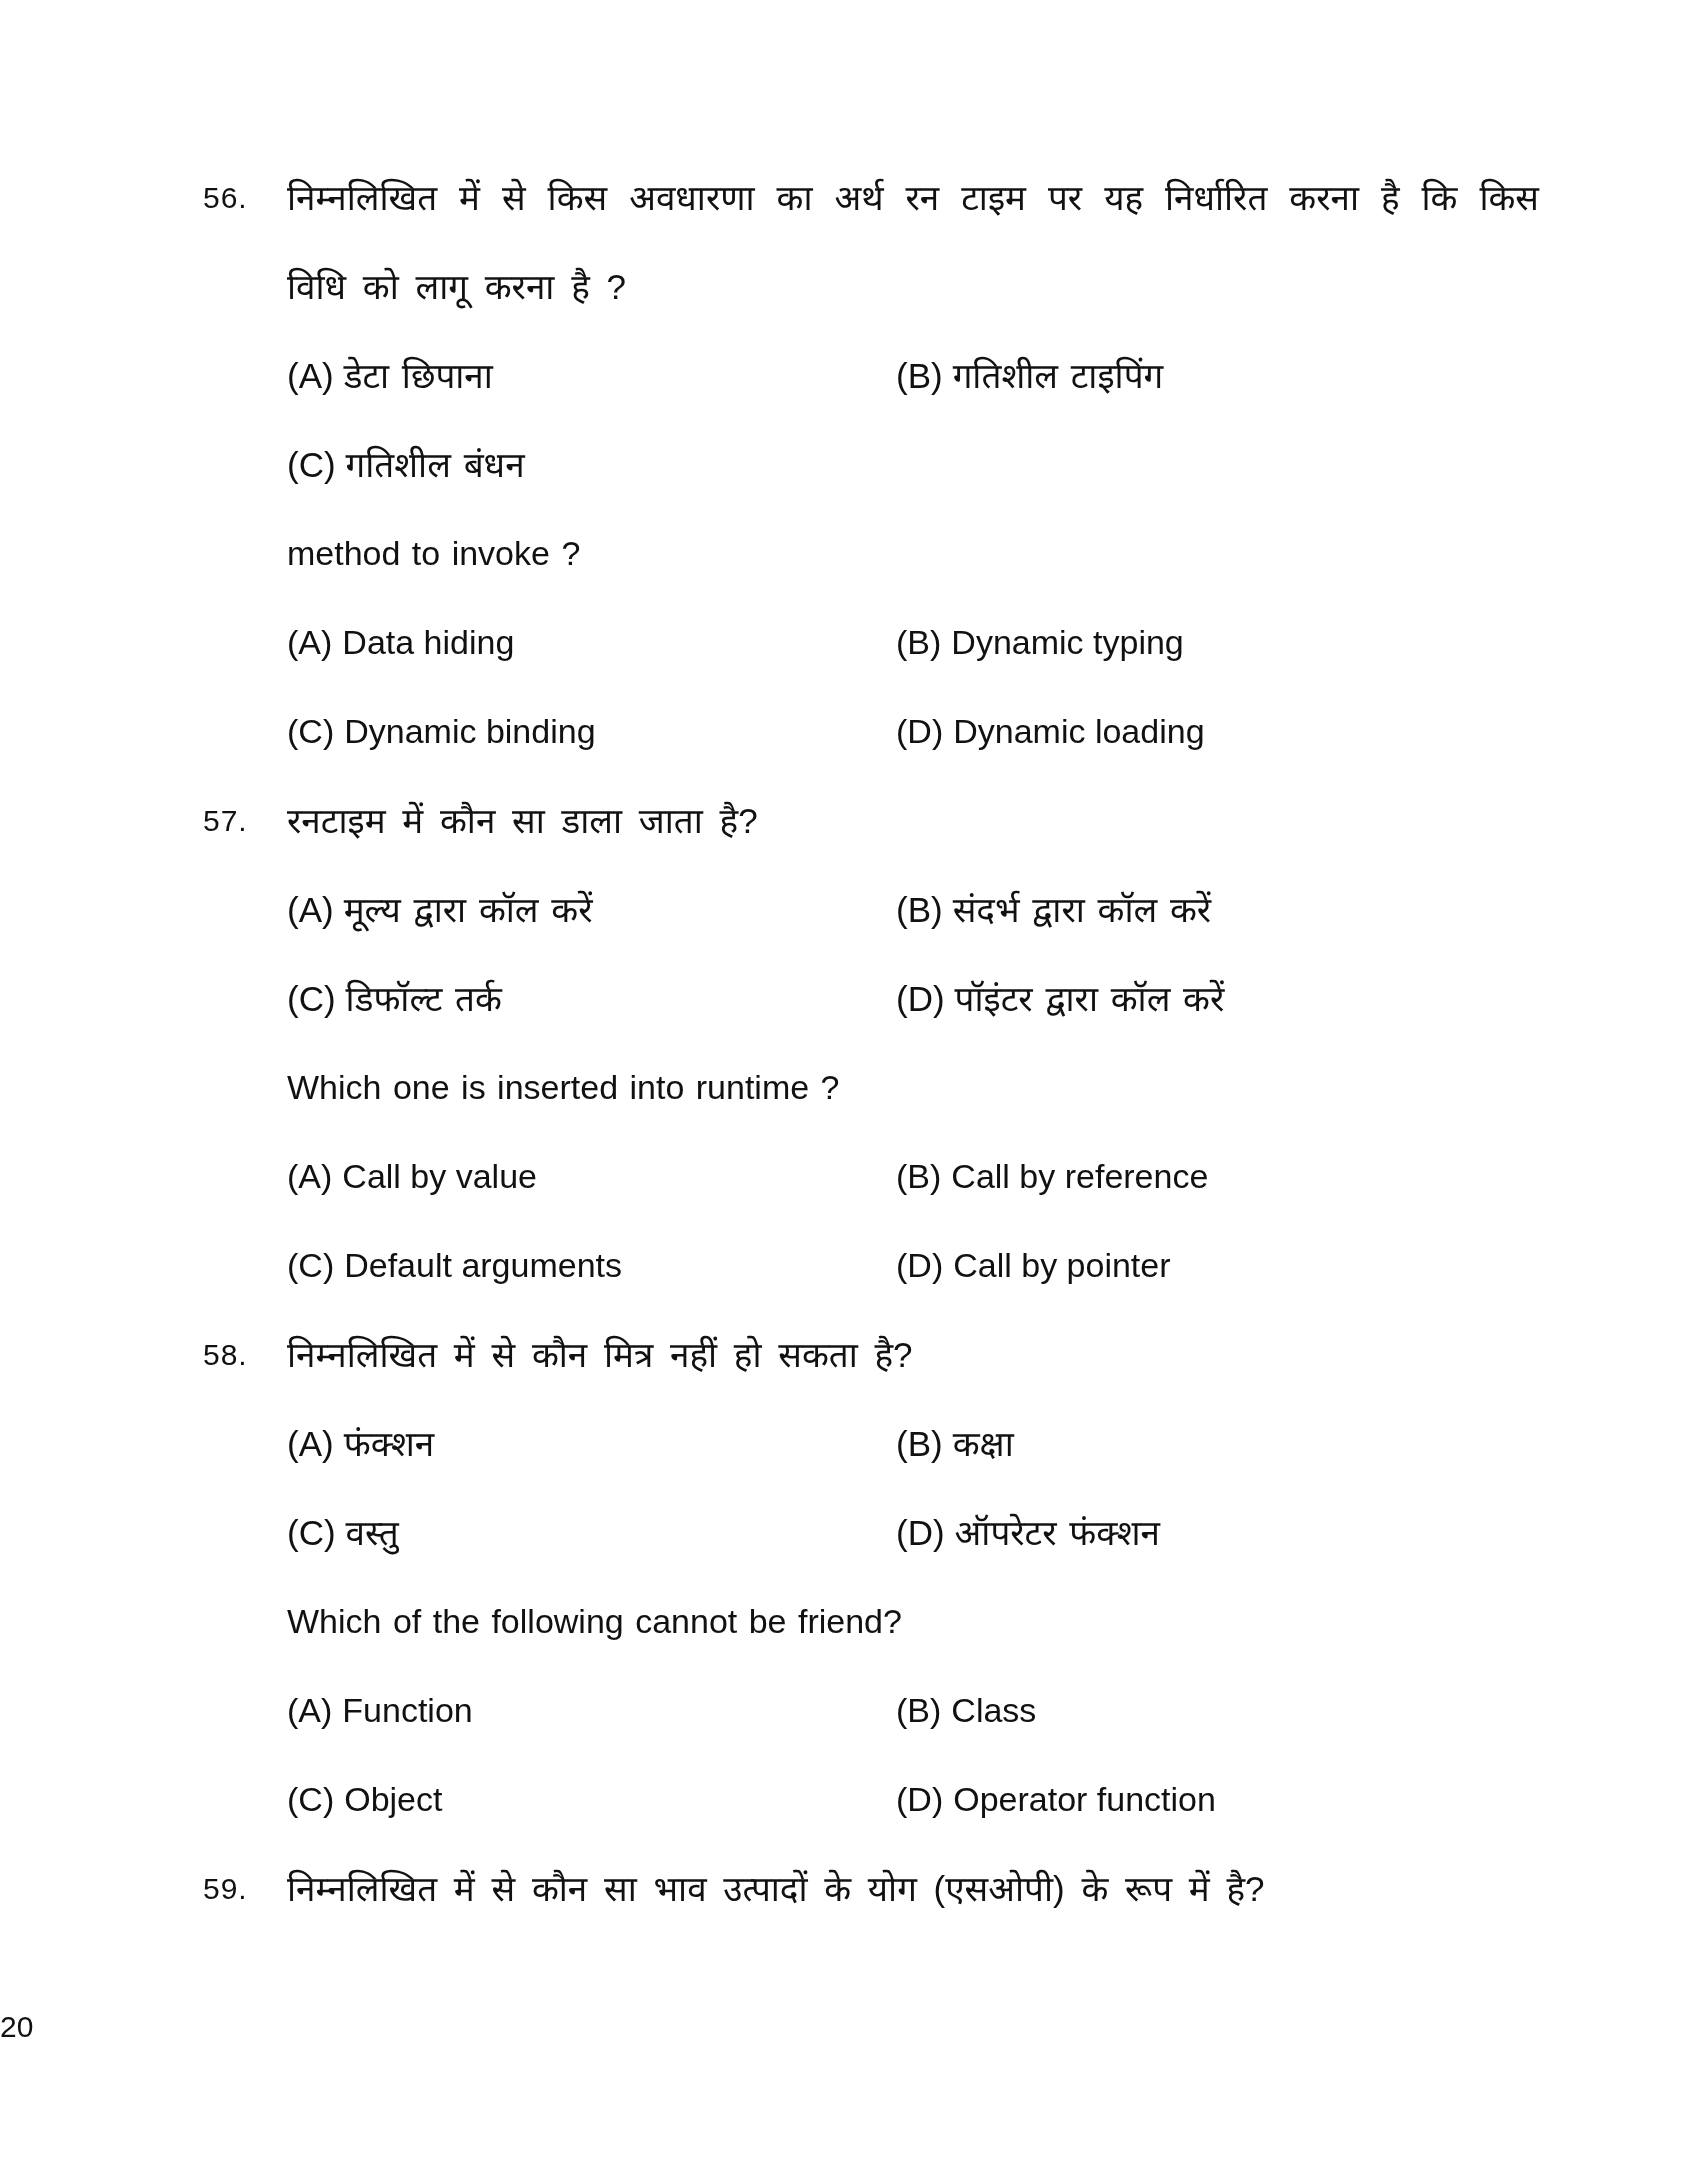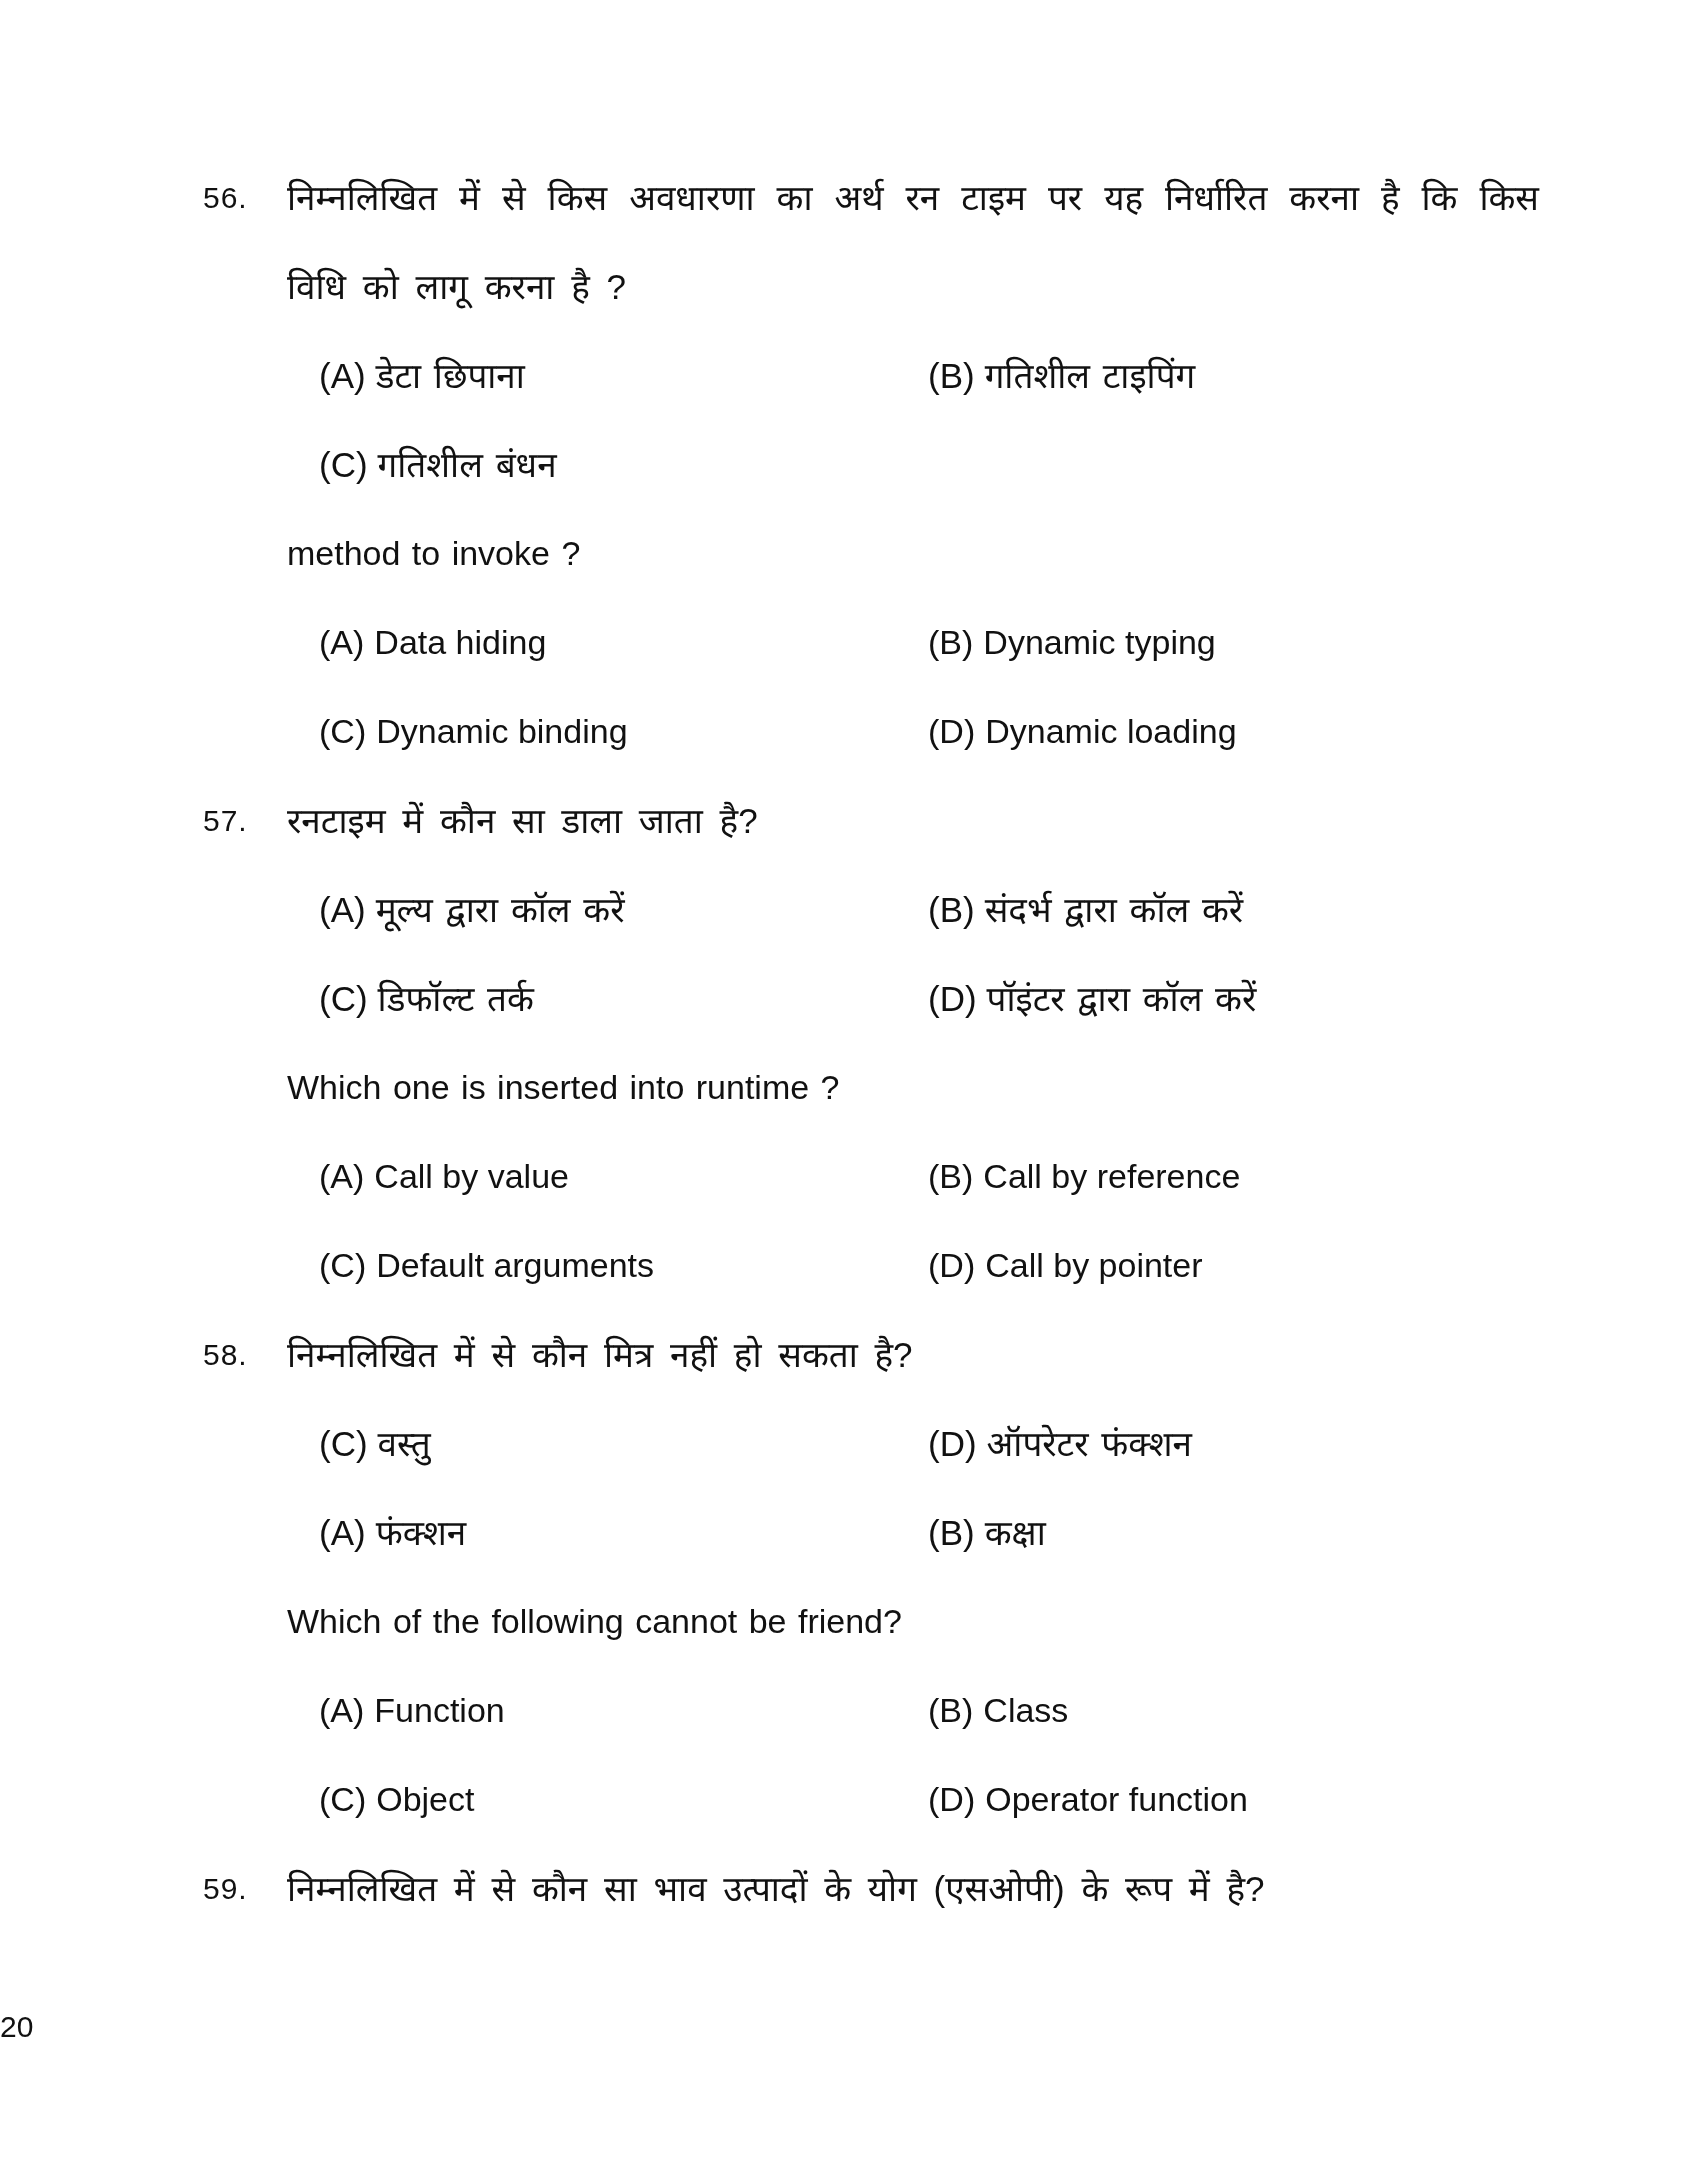--- a/index.html
+++ b/index.html
@@ -56,21 +56,20 @@
     font-size: 34px;
     word-spacing: 2px;
   }
   .en-opt {
     font-size: 34px;
   }
   .opt-row {
     display: flex;
     height: 89px;
     line-height: 89px;
-    margin-left: 32px;
   }
   .opt-cell-left {
     flex: 0 0 609px;
     white-space: nowrap;
   }
   .opt-cell-right {
     flex: 1;
     white-space: nowrap;
   }
   .opt-label {
@@ -169,32 +168,32 @@
         </div>
       </div>
     </div>
 
     <div class="question">
       <div class="qnum">58.</div>
       <div class="qbody">
         <div class="line hi">निम्नलिखित में से कौन मित्र नहीं हो सकता है?</div>
         <div class="opt-row">
           <div class="opt-cell-left hi-opt">
+            <span class="opt-label">(A)</span><span>फंक्शन</span>
+          </div>
+          <div class="opt-cell-right hi-opt">
+            <span class="opt-label">(B)</span><span>कक्षा</span>
+          </div>
+        </div>
+        <div class="opt-row">
+          <div class="opt-cell-left hi-opt">
             <span class="opt-label">(C)</span><span>वस्तु</span>
           </div>
           <div class="opt-cell-right hi-opt">
             <span class="opt-label">(D)</span><span>ऑपरेटर फंक्शन</span>
-          </div>
-        </div>
-        <div class="opt-row">
-          <div class="opt-cell-left hi-opt">
-            <span class="opt-label">(A)</span><span>फंक्शन</span>
-          </div>
-          <div class="opt-cell-right hi-opt">
-            <span class="opt-label">(B)</span><span>कक्षा</span>
           </div>
         </div>
         <div class="line en">Which of the following cannot be friend?</div>
         <div class="opt-row">
           <div class="opt-cell-left en-opt">
             <span class="opt-label">(A)</span><span>Function</span>
           </div>
           <div class="opt-cell-right en-opt">
             <span class="opt-label">(B)</span><span>Class</span>
           </div>

